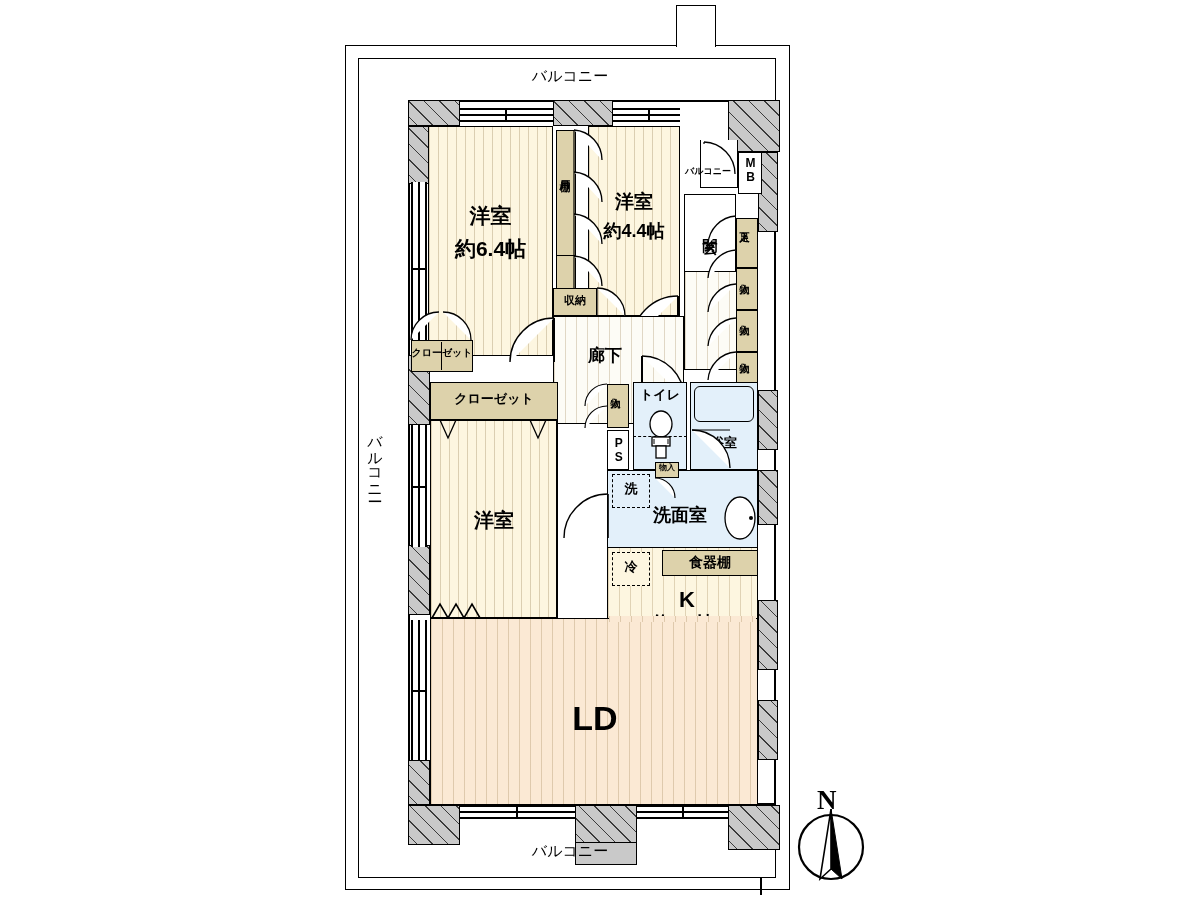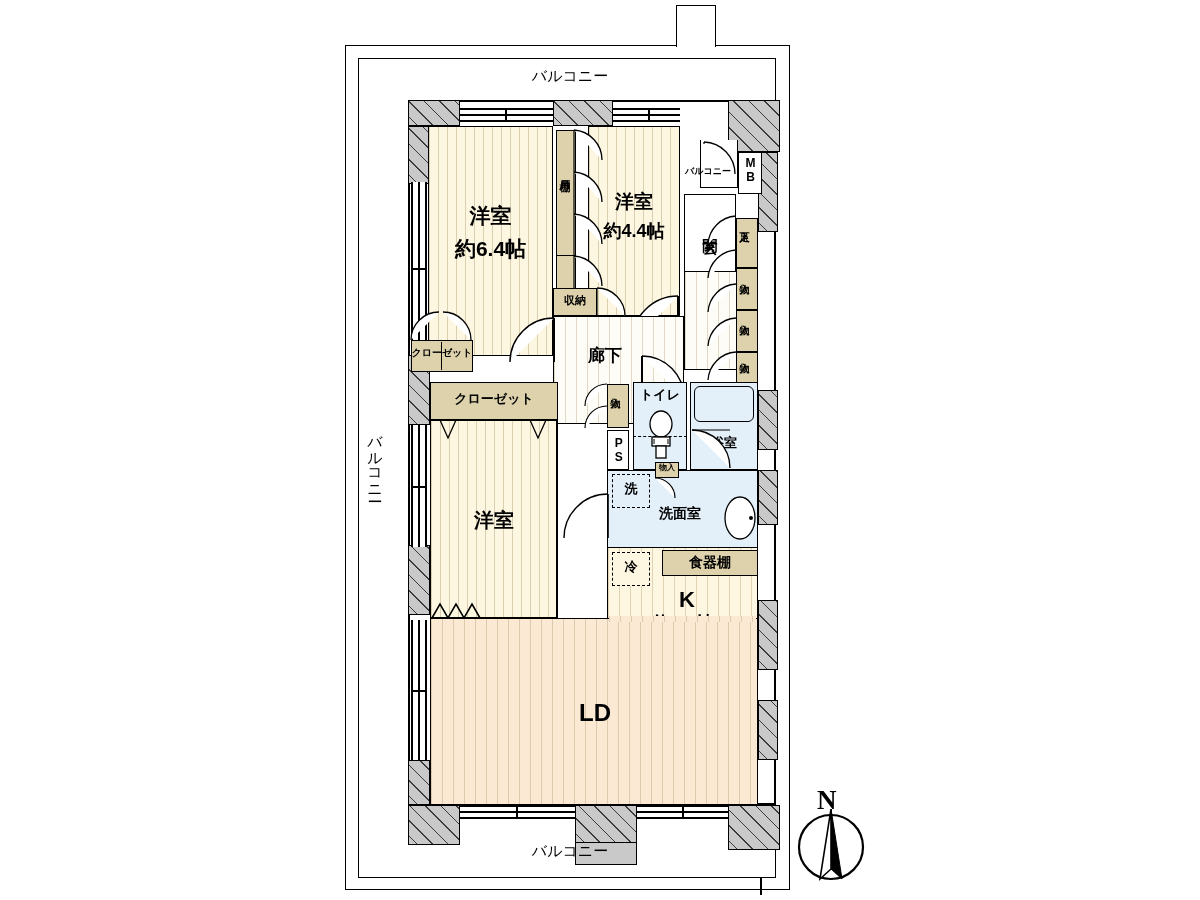--- a/index.html
+++ b/index.html
@@ -248,21 +248,21 @@
     <path d="M38,40 A38,38 0 0 0 0,2" fill="#fff" stroke="#000" stroke-width="1.4"></path>
     <line x1="0" y1="2" x2="38" y2="2" stroke="#000" stroke-width="1.2"></line>
   </svg>
 
   <div class="abs f-store brd1" style="left:722px;top:472px;width:36px;height:20px;"></div>
   <div class="lbl" style="left:722px;top:475px;width:36px;font-size:10px;">
     <span>収納</span>
   </div>
 
   <div class="abs f-water brd15" style="left:607px;top:470px;width:151px;height:78px;"></div>
-  <div class="lbl" style="left:640px;top:506px;width:80px;font-size:14px;">
+  <div class="lbl" style="left:640px;top:506px;width:80px;font-size:18px;">
     <span>洗面室</span>
   </div>
 
   <div class="abs" style="left:612px;top:474px;width:38px;height:34px;border:1.6px dashed #000;background:#e3f0fa;"></div>
   <div class="lbl" style="left:612px;top:482px;width:38px;font-size:13px;">
     <span>洗</span>
   </div>
 
   <div class="abs f-store brd1" style="left:655px;top:462px;width:24px;height:16px;"></div>
   <div class="lbl" style="left:655px;top:464px;width:24px;font-size:8px;">
@@ -327,21 +327,21 @@
   </svg>
 
   <div class="abs f-white" style="left:634px;top:674px;width:124px;height:18px;border:1.4px solid #000;border-radius:0 0 8px 8px;border-top:none;"></div>
   <div class="lbl" style="left:634px;top:676px;width:124px;font-size:10px;">
     <span>カウンター</span>
   </div>
 
   <div class="abs f-ld stripesV2 brd15" style="left:430px;top:618px;width:328px;height:187px;"></div>
 
   <div class="abs f-ld stripesV2" style="left:609px;top:616px;width:147px;height:6px;"></div>
-  <div class="lbl" style="left:500px;top:700px;width:190px;font-size:24px;">
+  <div class="lbl" style="left:500px;top:700px;width:190px;font-size:34px;">
     <span>LD</span>
   </div>
 
   <div class="abs" style="left:411px;top:620px;width:16px;height:140px;border-left:2px solid #000;border-right:2px solid #000;background:#fff;"></div>
   <div class="abs ln" style="left:418px;top:620px;width:1.5px;height:140px;"></div>
   <div class="abs ln" style="left:412px;top:690px;width:14px;height:2px;"></div>
 
   <div class="abs" style="left:460px;top:805px;width:115px;height:14px;border-top:2px solid #000;border-bottom:2px solid #000;background:#fff;"></div>
   <div class="abs ln" style="left:460px;top:811px;width:115px;height:1.5px;"></div>
   <div class="abs ln" style="left:516px;top:806px;width:2px;height:12px;"></div>

